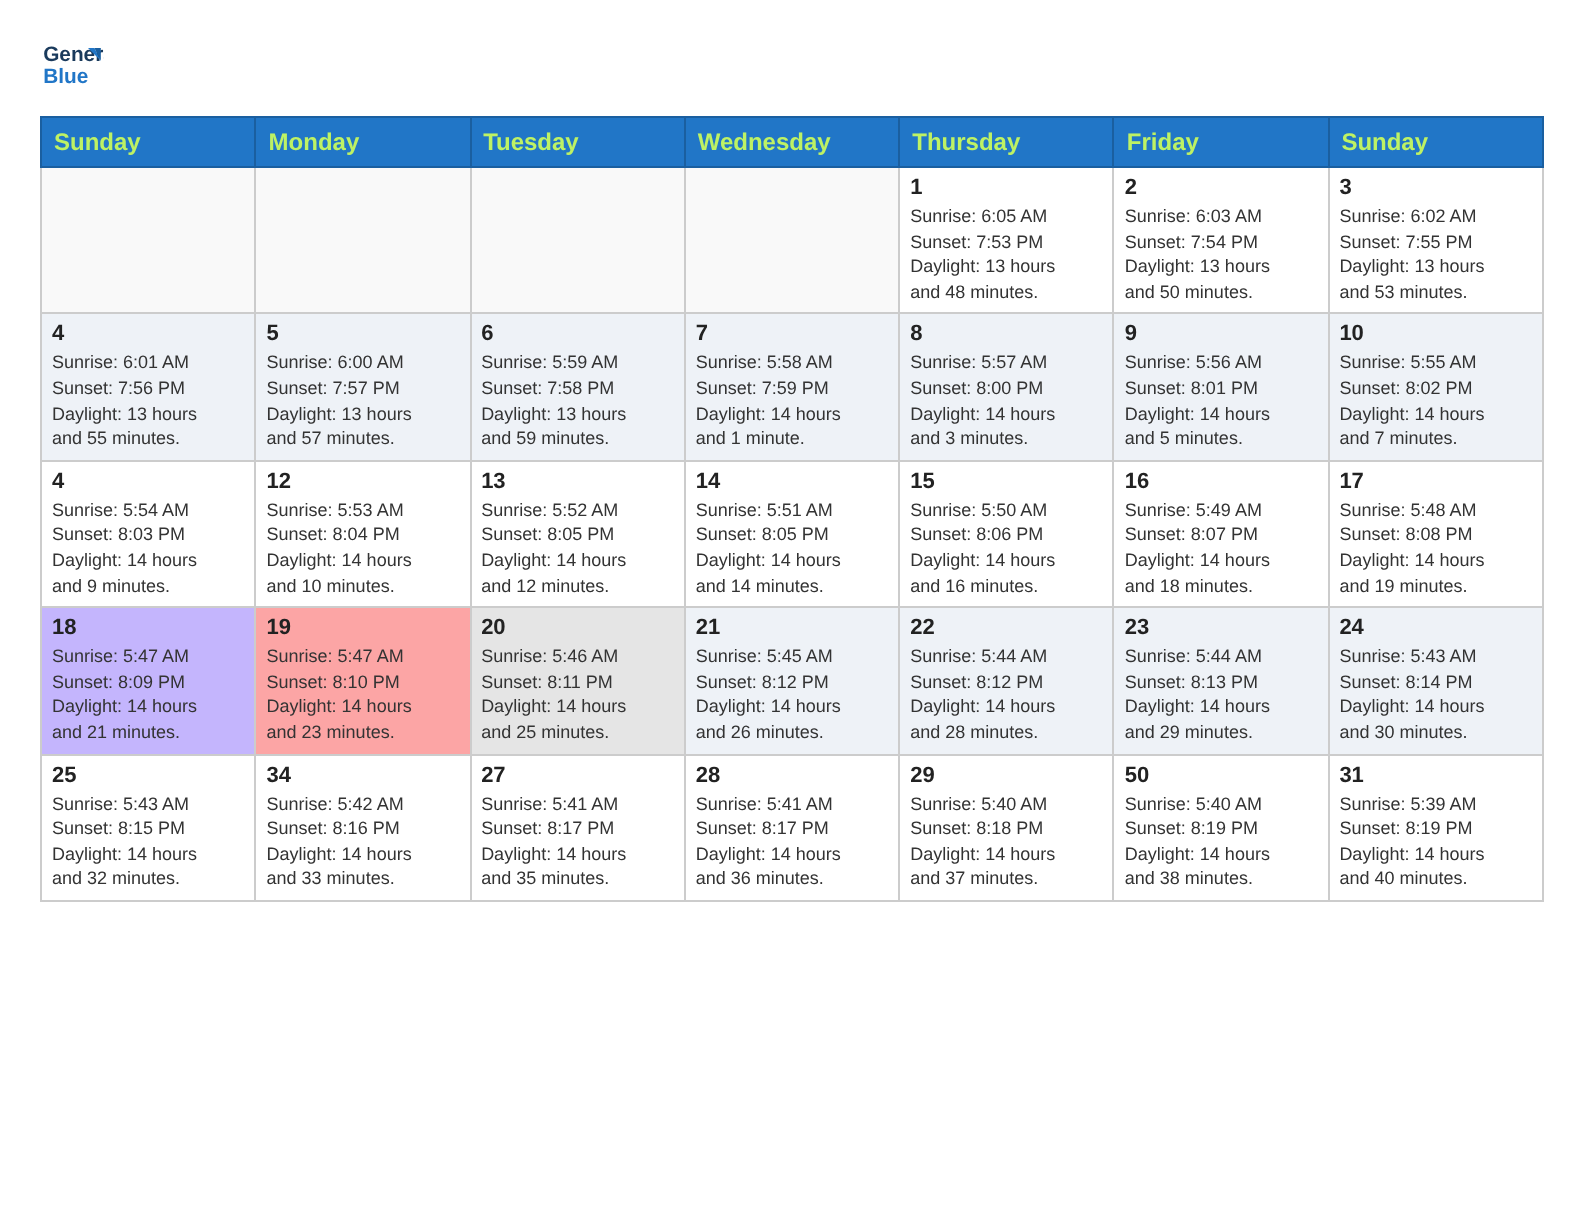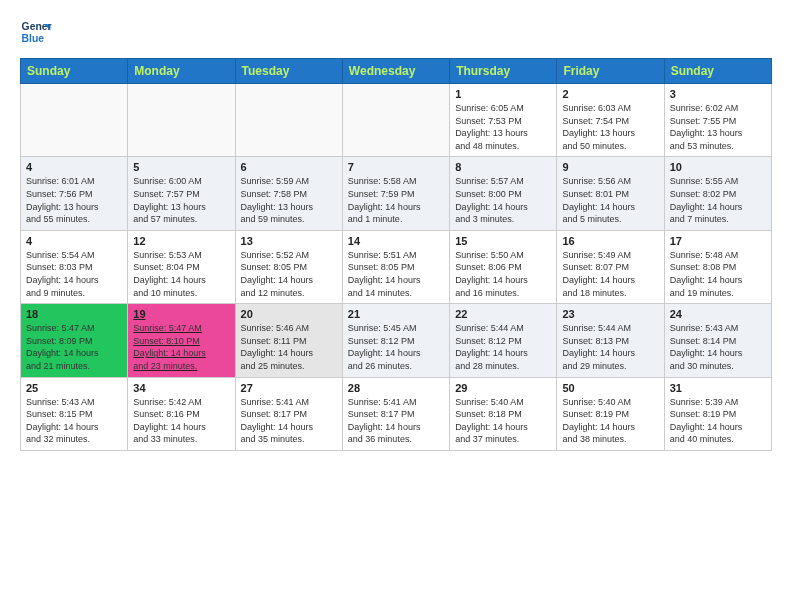--- a/index.html
+++ b/index.html
@@ -188,25 +188,25 @@
           <td>
             <span class="day-number">16</span>
             <div class="day-info">Sunrise: 5:49 AM<br>Sunset: 8:07 PM<br>Daylight: 14 hours<br>and 18 minutes.</div>
           </td>
           <td>
             <span class="day-number">17</span>
             <div class="day-info">Sunrise: 5:48 AM<br>Sunset: 8:08 PM<br>Daylight: 14 hours<br>and 19 minutes.</div>
           </td>
         </tr>
         <tr>
-          <td style="background: #22c55e;">
+          <td style="background: #c4b5fd;">
             <span class="day-number">18</span>
             <div class="day-info">Sunrise: 5:47 AM<br>Sunset: 8:09 PM<br>Daylight: 14 hours<br>and 21 minutes.</div>
           </td>
-          <td style="background: #ec4899; text-decoration: underline;">
+          <td style="background: #fca5a5;">
             <span class="day-number">19</span>
             <div class="day-info">Sunrise: 5:47 AM<br>Sunset: 8:10 PM<br>Daylight: 14 hours<br>and 23 minutes.</div>
           </td>
           <td style="background: #e5e5e5;">
             <span class="day-number">20</span>
             <div class="day-info">Sunrise: 5:46 AM<br>Sunset: 8:11 PM<br>Daylight: 14 hours<br>and 25 minutes.</div>
           </td>
           <td style="background: rgb(238, 242, 247);">
             <span class="day-number">21</span>
             <div class="day-info">Sunrise: 5:45 AM<br>Sunset: 8:12 PM<br>Daylight: 14 hours<br>and 26 minutes.</div>

